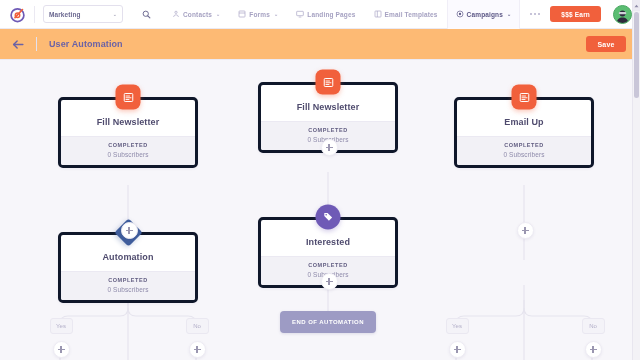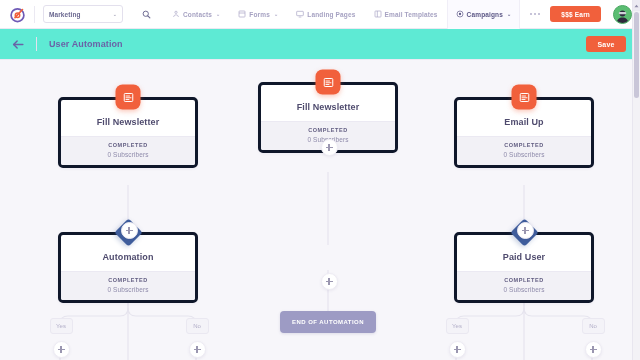--- a/index.html
+++ b/index.html
@@ -48,21 +48,21 @@
   .avatar{
     width:17px;height:17px;border-radius:50%;background:#5bbd72;margin:0 10px 0 12px;flex:0 0 auto;
     display:flex;align-items:flex-end;justify-content:center;overflow:hidden;position:relative;
     border:1px solid #4aa862;
   }
   .avatar svg{display:block;}
 
   
   .subbar{
     position:absolute;top:29px;left:0;width:640px;height:31px;
-    background:#5eead4;border-bottom:1px solid #eceaf4;
+    background:#fdba74;border-bottom:1px solid #eceaf4;
     display:flex;align-items:center;box-sizing:border-box;
   }
   .back-btn{width:36px;height:31px;display:flex;align-items:center;justify-content:center;}
   .sub-div{width:1px;height:14px;background:#e4e1ef;}
   .page-title{font-size:9px;font-weight:bold;color:#6a62a6;margin-left:12px;letter-spacing:.1px;}
   .save-btn{
     background:#f1603c;color:#fff;font-size:7px;font-weight:bold;border-radius:3px;
     width:40px;height:16px;display:flex;align-items:center;justify-content:center;
     margin-right:14px;letter-spacing:.2px;
   }
@@ -341,20 +341,37 @@
       <div class="card">
         <div class="card-head">Fill Newsletter</div>
         <div class="card-foot">
           <div class="status">COMPLETED</div>
           <div class="subs">0 Subscribers</div>
         </div>
       </div>
     </div>
     <div class="plus" style="left:320.5px;top:79px;"></div>
 
+    <div class="node" style="left:258px;top:157px;">
+      <div class="badge">
+        <div class="badge-circ">
+          <svg width="11" height="11" viewBox="0 0 24 24">
+            <path d="M11 3H4v7l10 10 7-7L11 3z" fill="#fff"></path>
+            <circle cx="8" cy="7" r="1.7" fill="#6f5ab6"></circle>
+          </svg>
+        </div>
+      </div>
+      <div class="card">
+        <div class="card-head">Interested</div>
+        <div class="card-foot">
+          <div class="status">COMPLETED</div>
+          <div class="subs">0 Subscribers</div>
+        </div>
+      </div>
+    </div>
     <div class="plus" style="left:320.5px;top:213px;"></div>
     <div class="end-btn" style="left:280px;top:251px;">END OF AUTOMATION</div>
 
     <div class="node" style="left:454px;top:37px;">
       <div class="badge">
         <div class="badge-sq">
           <svg width="12" height="12" viewBox="0 0 24 24">
               <rect x="3.5" y="4" width="17" height="16" rx="1.8" fill="none" stroke="#fff" stroke-width="2"></rect>
               <path d="M7 9h7M7 12.5h10M7 16h6" stroke="#fff" stroke-width="1.8" stroke-linecap="round"></path>
             </svg>
@@ -363,41 +380,20 @@
       <div class="card">
         <div class="card-head">Email Up</div>
         <div class="card-foot">
           <div class="status">COMPLETED</div>
           <div class="subs">0 Subscribers</div>
         </div>
       </div>
     </div>
     <div class="plus" style="left:516.5px;top:162px;"></div>
 
-    <div class="node" style="left:454px;top:172px;">
-      <div class="badge">
-        <div class="badge-dia">
-          <span>
-              <svg width="10" height="10" viewBox="0 0 24 24">
-                <circle cx="12" cy="5.5" r="2.6" fill="#fff"></circle>
-                <circle cx="6" cy="18" r="2.6" fill="#fff"></circle>
-                <circle cx="18" cy="18" r="2.6" fill="#fff"></circle>
-                <path d="M12 8v3.5M12 11.5H6v4M12 11.5h6v4" stroke="#fff" stroke-width="1.7" fill="none"></path>
-              </svg>
-            </span>
-        </div>
-      </div>
-      <div class="card">
-        <div class="card-head">Paid User</div>
-        <div class="card-foot">
-          <div class="status">COMPLETED</div>
-          <div class="subs">0 Subscribers</div>
-        </div>
-      </div>
-    </div>
     <div class="pill" style="left:445.5px;top:258px;">Yes</div>
     <div class="pill" style="left:581.5px;top:258px;">No</div>
     <div class="plus" style="left:448.5px;top:281px;"></div>
     <div class="plus" style="left:584.5px;top:281px;"></div>
   </div>
 
   <div class="vscroll">
     <div class="vcap">
       <svg width="5" height="4" viewBox="0 0 10 8">
           <path d="M5 1.5 L9 6.5 H1 Z" fill="#8e8aa6"></path>

